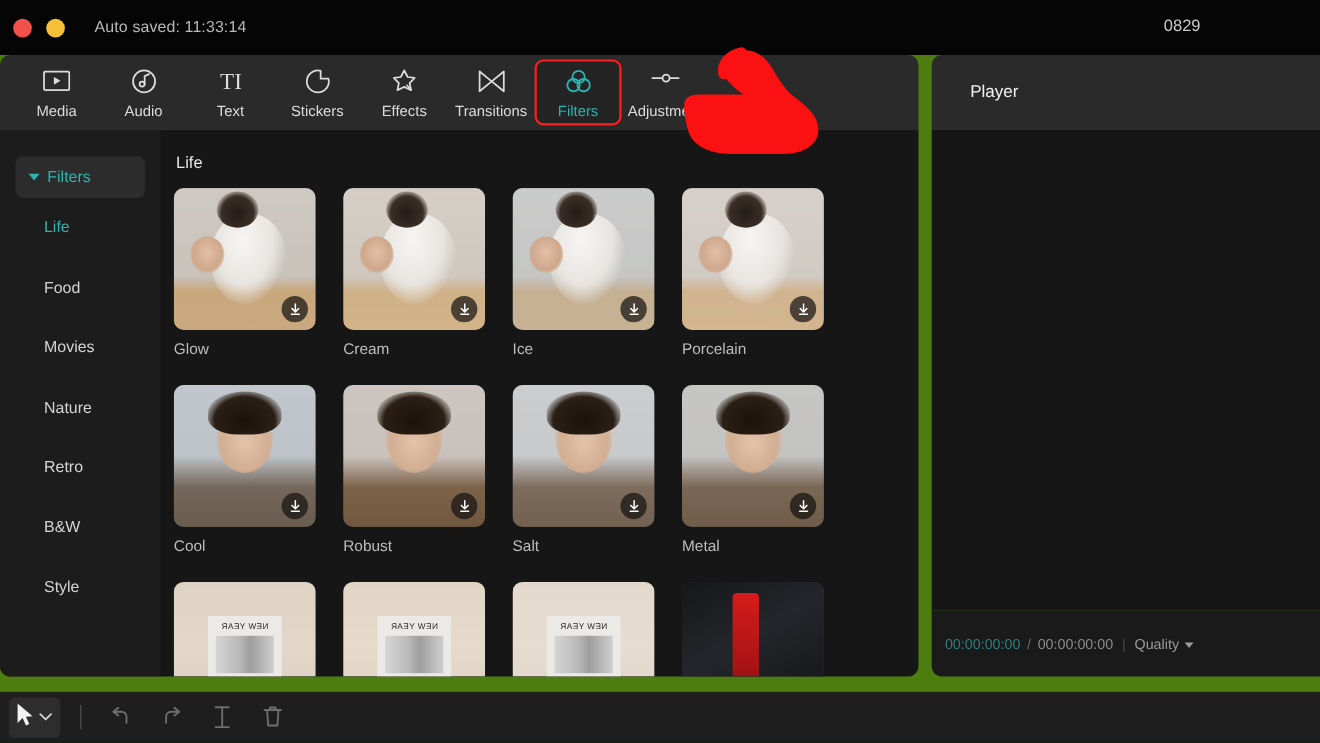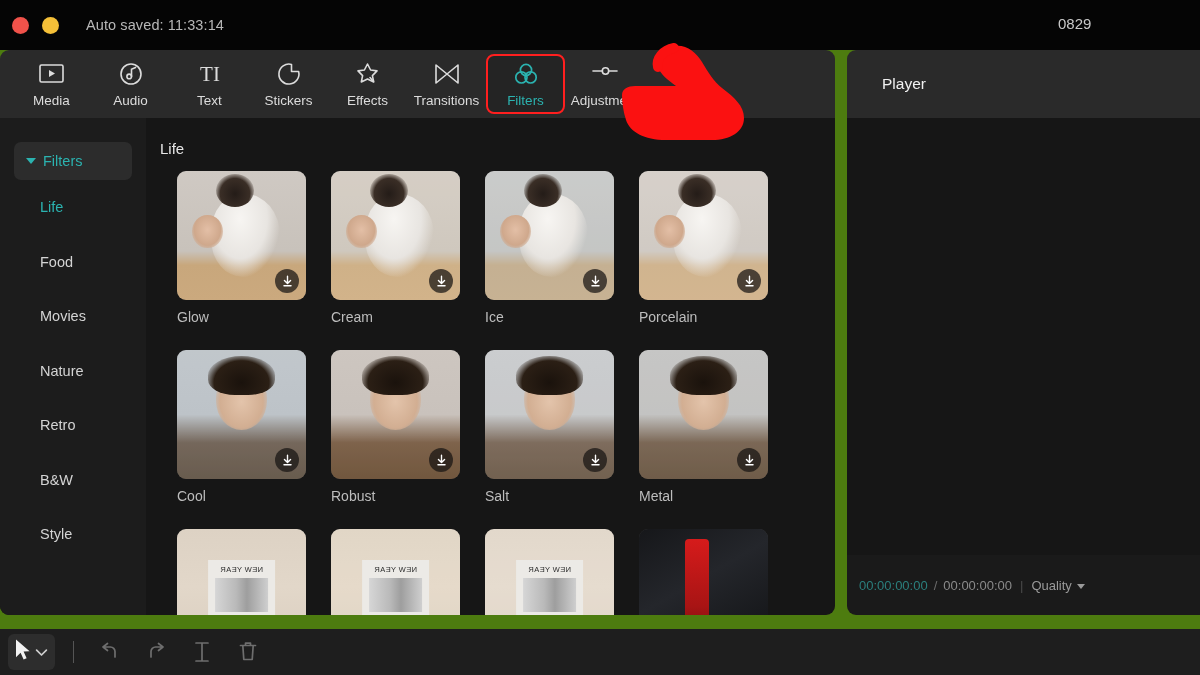--- a/index.html
+++ b/index.html
@@ -143,21 +143,21 @@
     color: #e6e6e6;
     font-size: 15px;
     margin-bottom: 14px;
     margin-left: 2px;
   }
   .grid {
     display: grid;
     grid-template-columns: repeat(4, 129px);
     gap: 25px 25px;
   }
-  .cell { width: 129px; cursor: pointer; margin-left: 19px; }
+  .cell { width: 129px; cursor: pointer; }
   .thumb {
     position: relative;
     width: 129px; height: 129px;
     border-radius: 9px;
     overflow: hidden;
     background: #3a3a3a;
   }
   .thumb .art { position: absolute; inset: 0; }
   .dl {
     position: absolute;

